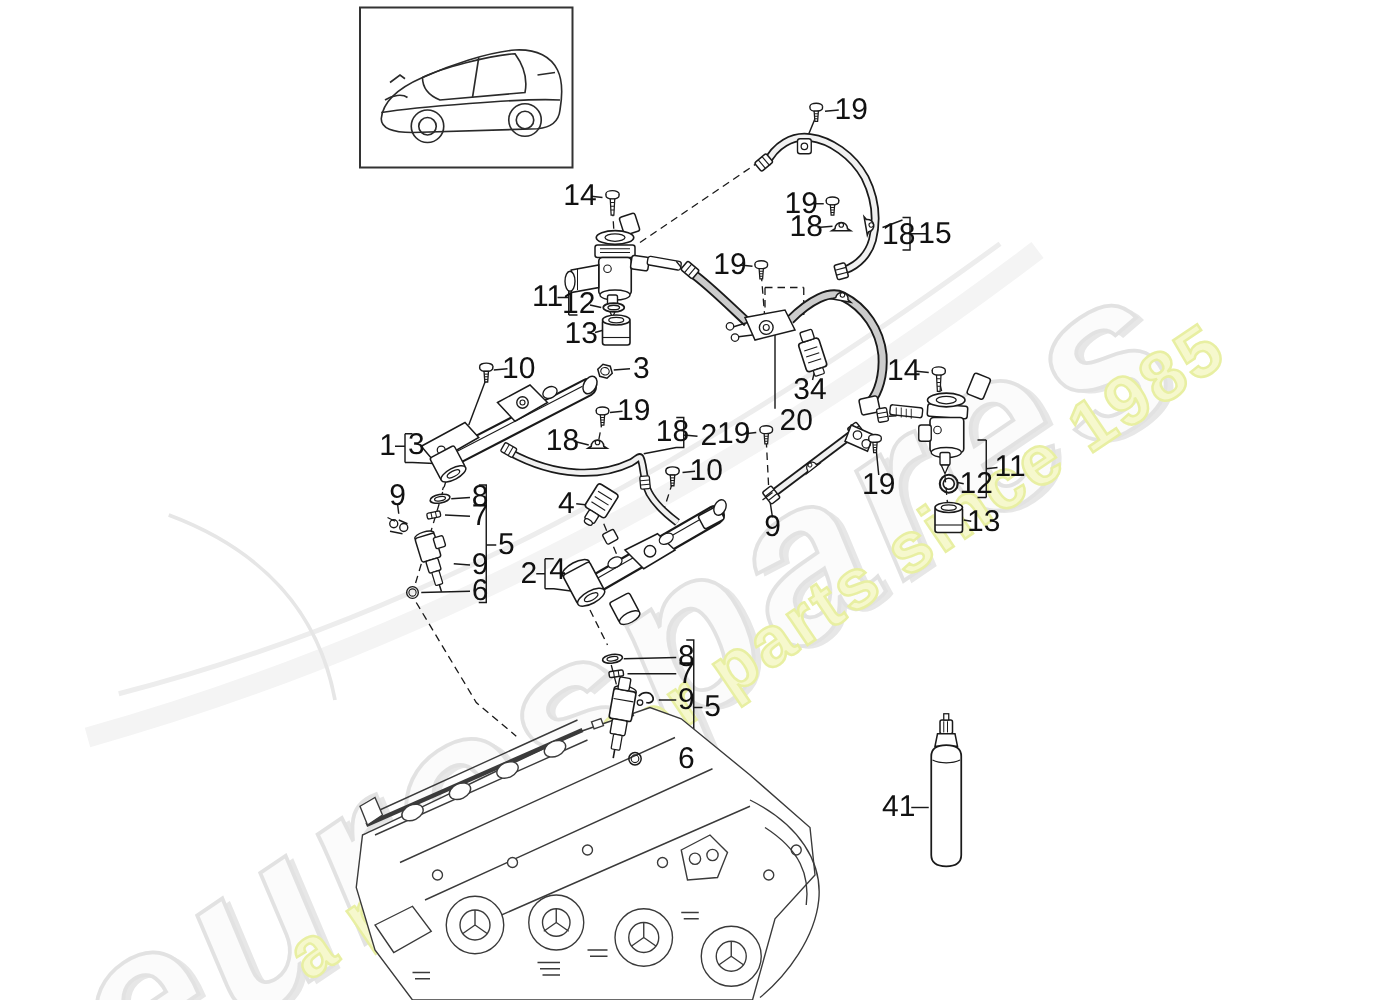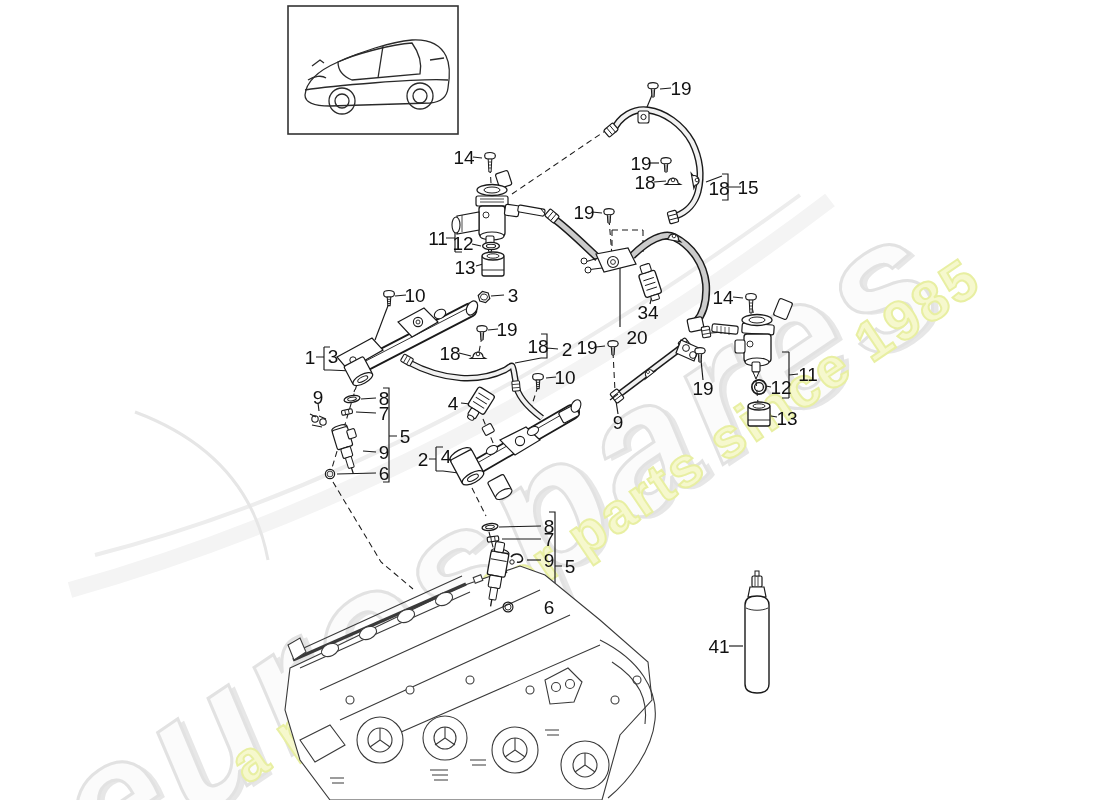--- a/index.html
+++ b/index.html
@@ -14,21 +14,21 @@
     text-shadow:4px 5px 0 #e7e7e7;
     transform:rotate(-34deg);transform-origin:0 0;user-select:none;}
   .wm-tagline{position:absolute;left:218px;top:742px;z-index:1;
     font-family:"Liberation Sans",sans-serif;font-weight:bold;
     font-size:56px;letter-spacing:3px;white-space:nowrap;
     color:#f6f8cd;-webkit-text-stroke:2px #e8efa2;
     transform:rotate(-34deg);transform-origin:0 0;user-select:none;}
   #diagram-svg{position:absolute;left:0;top:0;z-index:2;}
   #callouts{position:absolute;left:0;top:0;width:1100px;height:800px;z-index:3;pointer-events:none;}
   .callout{position:absolute;transform:translate(-50%,-50%);
-    font-family:"Liberation Sans",sans-serif;font-size:19px;color:#111;
+    font-family:"Liberation Sans",sans-serif;font-size:24px;color:#111;
     line-height:1;pointer-events:auto;cursor:pointer;}
 </style>
 </head>
 <body>
 
 <div id="stage">
 
   <svg id="swoosh-layer" width="1100" height="800">
     <path d="M70,590 C320,520 580,390 830,200" stroke="#f4f4f4" stroke-width="16" fill="none"></path>
     <path d="M95,555 C330,495 560,370 800,195" stroke="#ededed" stroke-width="4" fill="none"></path>

